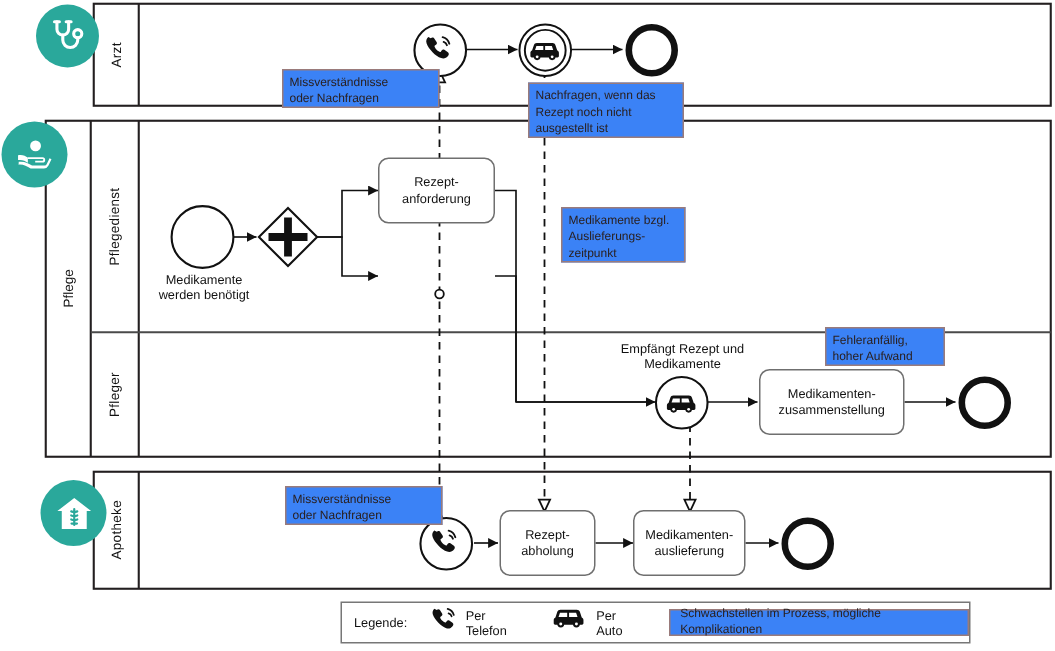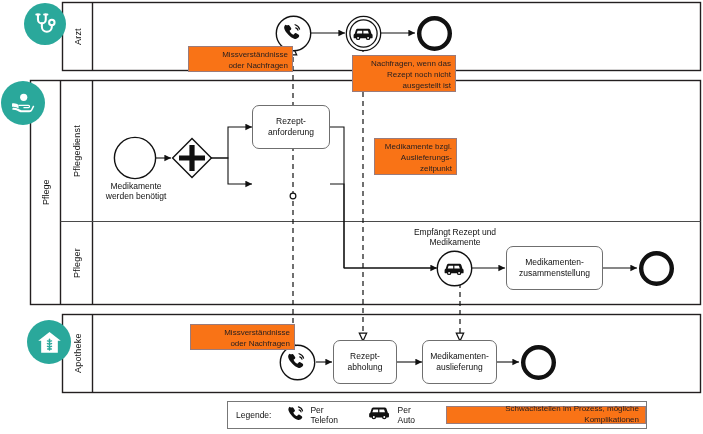--- a/index.html
+++ b/index.html
@@ -35,23 +35,23 @@
     position:absolute;box-sizing:border-box;
     border:1px solid #6f6f6f;border-radius:7px;background:#fff;
     display:flex;align-items:center;justify-content:center;
     text-align:center;font-size:8.5px;line-height:1.25;color:#111;
     z-index:4;padding:2px;
   }
   .task span{display:block;}
 
   .note{
     position:absolute;box-sizing:border-box;
-    background:#f97316;border:1px solid #9a7b7b;
+    background:#3b82f6;border:1px solid #9a7b7b;
     font-size:8px;line-height:1.35;color:#2a2020;
-    padding:3px 4px;z-index:8;text-align:right;
+    padding:3px 4px;z-index:8;
   }
   .note.legend-note{display:flex;align-items:center;}
 
   .evt-label{
     position:absolute;text-align:center;font-size:8.5px;
     line-height:1.2;color:#111;z-index:6;
   }
 
   .legend-box{
     position:absolute;box-sizing:border-box;
@@ -309,20 +309,24 @@
     <div>Rezept noch nicht</div>
     <div>ausgestellt ist</div>
   </div>
 
   <div class="note" style="left:374px;top:138px;width:83px;height:37px;">
     <div>Medikamente bzgl.</div>
     <div>Auslieferungs-</div>
     <div>zeitpunkt</div>
   </div>
 
+  <div class="note" style="left:550px;top:218px;width:80px;height:26px;">
+    <div>Fehleranfällig,</div>
+    <div>hoher Aufwand</div>
+  </div>
 
   <div class="note" style="left:190px;top:324px;width:105px;height:26px;">
     <div>Missverständnisse</div>
     <div>oder Nachfragen</div>
   </div>
 
   <div class="legend-box" style="left:227px;top:401px;width:420px;height:28px;">
     <div class="legend-title">Legende:</div>
 
     <div class="legend-item">

